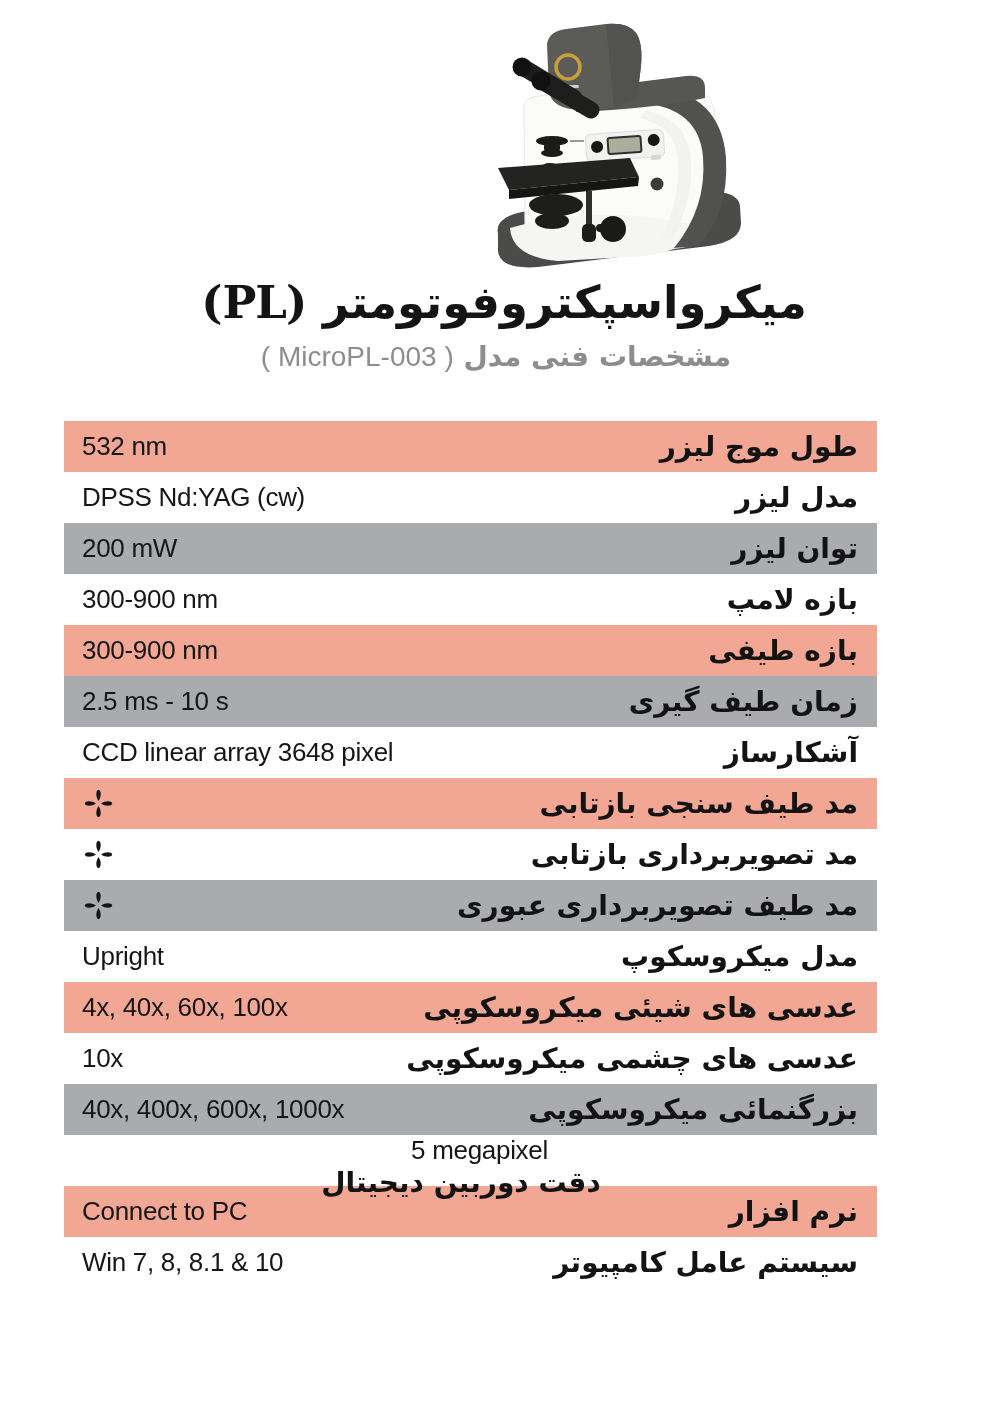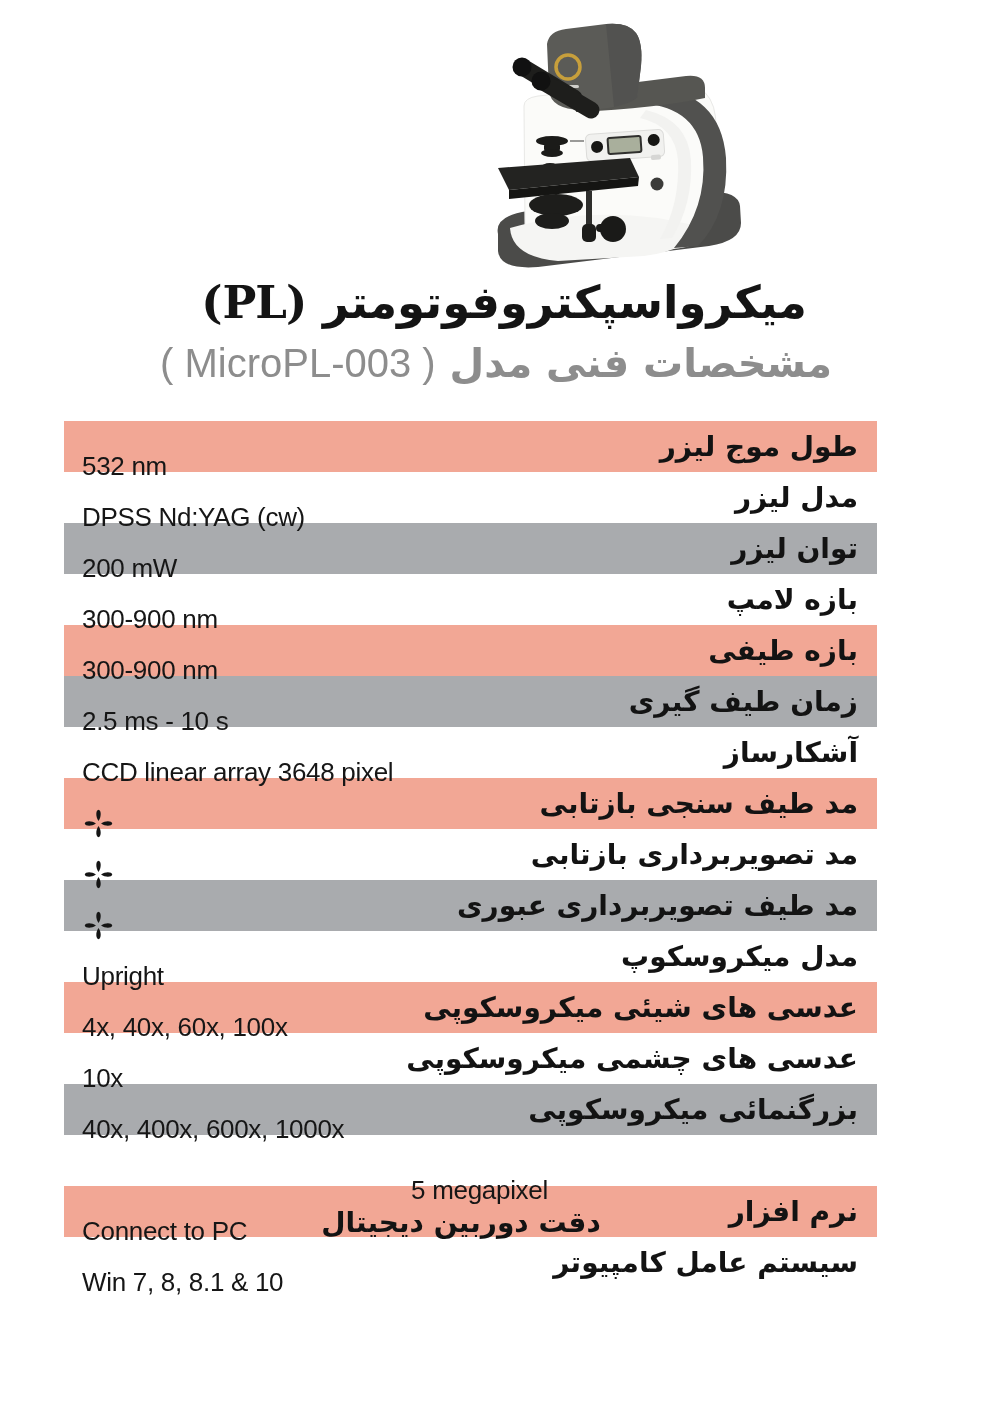--- a/index.html
+++ b/index.html
@@ -10,33 +10,33 @@
   .figure { position:absolute; left:460px; top:8px; width:308px; height:268px; }
 
   .title {
     position:absolute; top:276px; left:8px; width:100%;
     text-align:center; font-size:45px; font-weight:bold; color:#141414;
     letter-spacing:-1px;
   }
   .title-en { font-family:"DejaVu Serif", serif; font-weight:bold; }
   .subtitle {
     position:absolute; top:340px; left:0; width:100%;
-    text-align:center; font-size:40px; color:#8d8d8d; font-weight:bold;
+    text-align:center; font-size:28px; color:#8d8d8d; font-weight:bold;
   }
   .subtitle-en { font-family:"Liberation Sans", sans-serif; font-weight:normal; letter-spacing:0; }
 
   .spec-table { position:absolute; left:64px; top:421px; width:813px; }
   .spec-row {
     display:flex; justify-content:space-between; align-items:center;
     height:51px; width:100%;
   }
   .spec-value {
     padding-left:18px; font-family:"Liberation Sans", sans-serif;
     font-size:26px; color:#161616; letter-spacing:-0.3px; white-space:nowrap;
-    display:flex; align-items:center;margin-top:40px;
+    display:flex; align-items:center;
   }
   .spec-label {
     padding-right:19px; font-family:"DejaVu Sans", sans-serif; font-weight:bold;
     font-size:28px; color:#131313; white-space:nowrap;
   }
   .check-icon { display:block; }
 </style>
 </head>
 <body>
 

